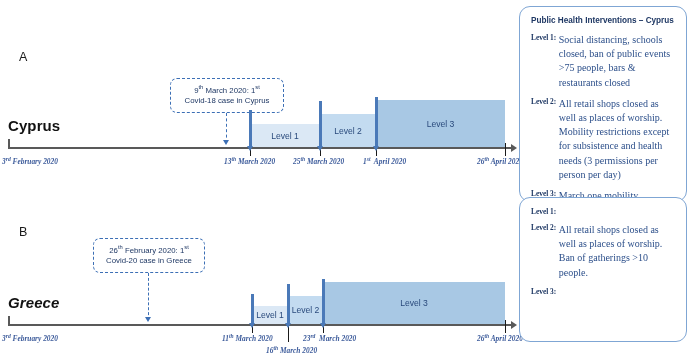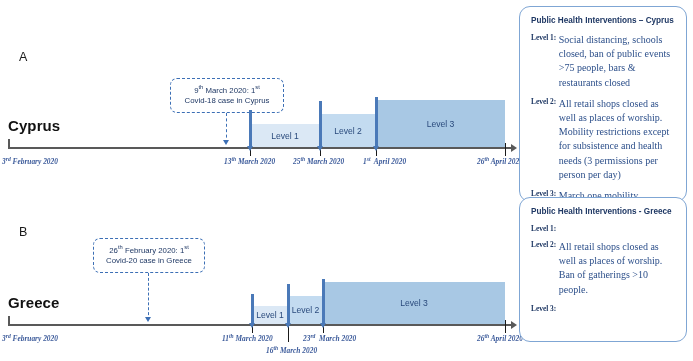--- a/index.html
+++ b/index.html
@@ -242,21 +242,21 @@
       <div class="iv-lvl">Level 3:</div>
       <div class="iv-text">March one mobility permission per person per day</div>
     </div>
   </div>
 </div>
 
 <div class="panel" id="panel-b">
 
   <div class="panel-letter" style="left:19px; top:44px;">B</div>
 
-  <div class="country-label" style="left:8px; top:113px;">Greece</div>
+  <div class="country-label" style="left:8px; top:113px;font-style:italic;">Greece</div>
 
   <div class="callout" style="left:93px; top:57px; width:112px; height:35px;">
     <div class="cl">26<sup>th</sup> February 2020: 1<sup>st</sup></div>
     <div class="cl">Covid-20 case in Greece</div>
   </div>
   <div class="callout-stem" style="left:148px; top:92px; height:47px;"></div>
   <div class="callout-arrowhead" style="left:145px; top:136px;"></div>
 
   <div class="axis-cap" style="left:8px; top:135px; height:10px;"></div>
   <div class="axis" style="left:8px; top:143px; width:505px;"></div>
@@ -282,21 +282,20 @@
   </div>
   <div class="bar-marker" style="left:322px; top:98px; height:45px;"></div>
 
   <div class="date-label" style="left:2px; top:152px;">3<sup>rd</sup> February 2020</div>
   <div class="date-label" style="left:222px; top:152px;">11<sup>th</sup> March 2020</div>
   <div class="date-label" style="left:266px; top:164px;">16<sup>th</sup> March 2020</div>
   <div class="date-label" style="left:303px; top:152px;">23<sup>rd</sup>&nbsp; March 2020</div>
   <div class="date-label" style="left:477px; top:152px;">26<sup>th</sup> April 2020</div>
 
   <div class="interventions" style="left:519px; top:16px; width:168px; height:145px;">
-    <div class="iv-title">Public Health Interventions - Greece</div>
     <div class="iv-item">
       <div class="iv-lvl">Level 1:</div>
     </div>
     <div class="iv-item">
       <div class="iv-lvl">Level 2:</div>
       <div class="iv-text">All retail shops closed as well as places of worship. Ban of gatherings &gt;10 people.</div>
     </div>
     <div class="iv-item">
       <div class="iv-lvl">Level 3:</div>
     </div>

